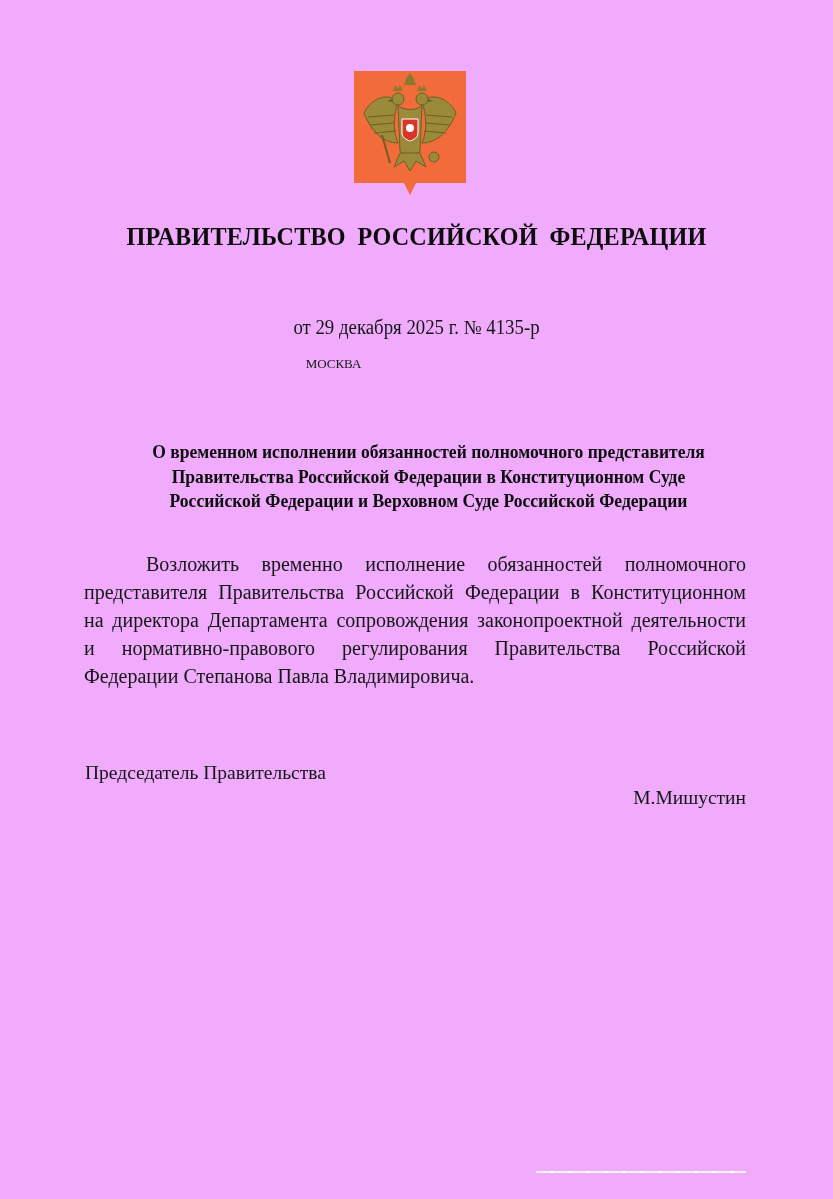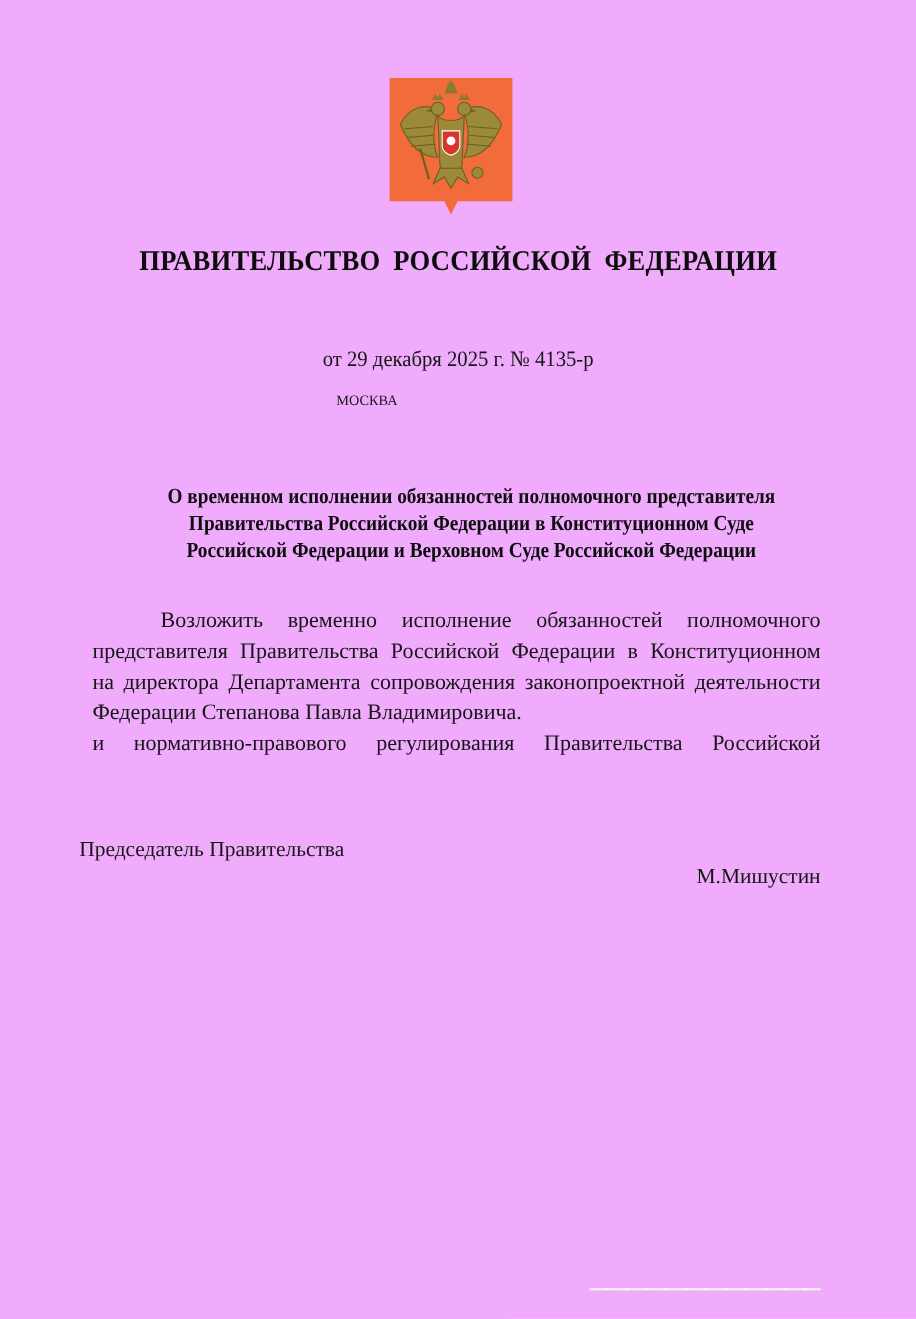--- a/index.html
+++ b/index.html
@@ -100,21 +100,21 @@
     height: 28px;
     white-space: nowrap;
     text-align: justify;
     text-align-last: justify;
   }
   .body-text .line.first { padding-left: 62px; }
   .body-text .line.last { text-align-last: left; }
 
   .sign-position {
     position: absolute;
-    left: 72px;
+    left: 85px;
     top: 760px;
     font-size: 19.5px;
     line-height: 25px;
     color: #151515;
   }
   .sign-position .l1 { display: block; }
   .sign-position .l2 { display: block; padding-left: 24px; }
   .sign-name {
     position: absolute;
     right: 87px;
@@ -174,22 +174,22 @@
   <div class="subject">
     <span>О временном исполнении обязанностей полномочного представителя</span>
     <span>Правительства Российской Федерации в Конституционном Суде</span>
     <span>Российской Федерации и Верховном Суде Российской Федерации</span>
   </div>
 
   <div class="body-text">
     <span class="line first">Возложить временно исполнение обязанностей полномочного</span>
     <span class="line">представителя Правительства Российской Федерации в Конституционном</span>
     <span class="line">на директора Департамента сопровождения законопроектной деятельности</span>
+    <span class="line">и нормативно-правового регулирования Правительства Российской</span>
     <span class="line last">Федерации Степанова Павла Владимировича.</span>
-    <span class="line">и нормативно-правового регулирования Правительства Российской</span>
   </div>
 
   <div class="sign-position">
     <span class="l1">Председатель Правительства</span>
   </div>
   <div class="sign-name">М.Мишустин</div>
 
   <div class="faint-footer"></div>
 </div>
 

